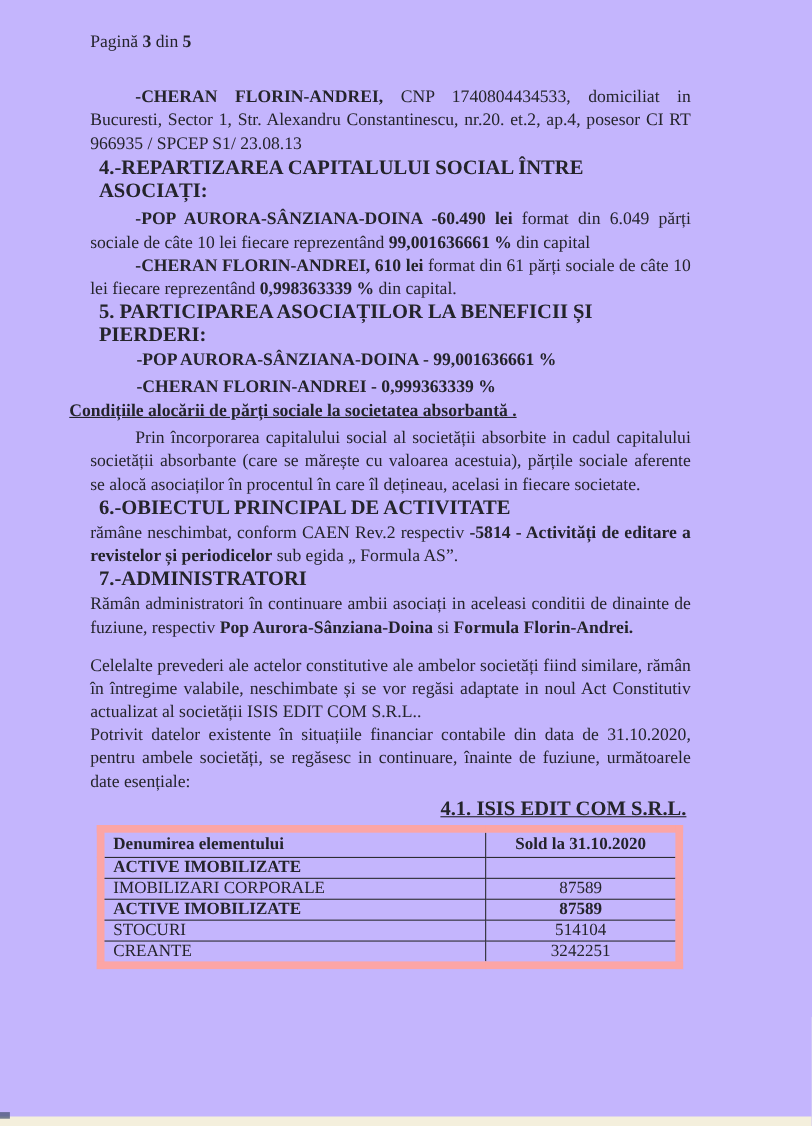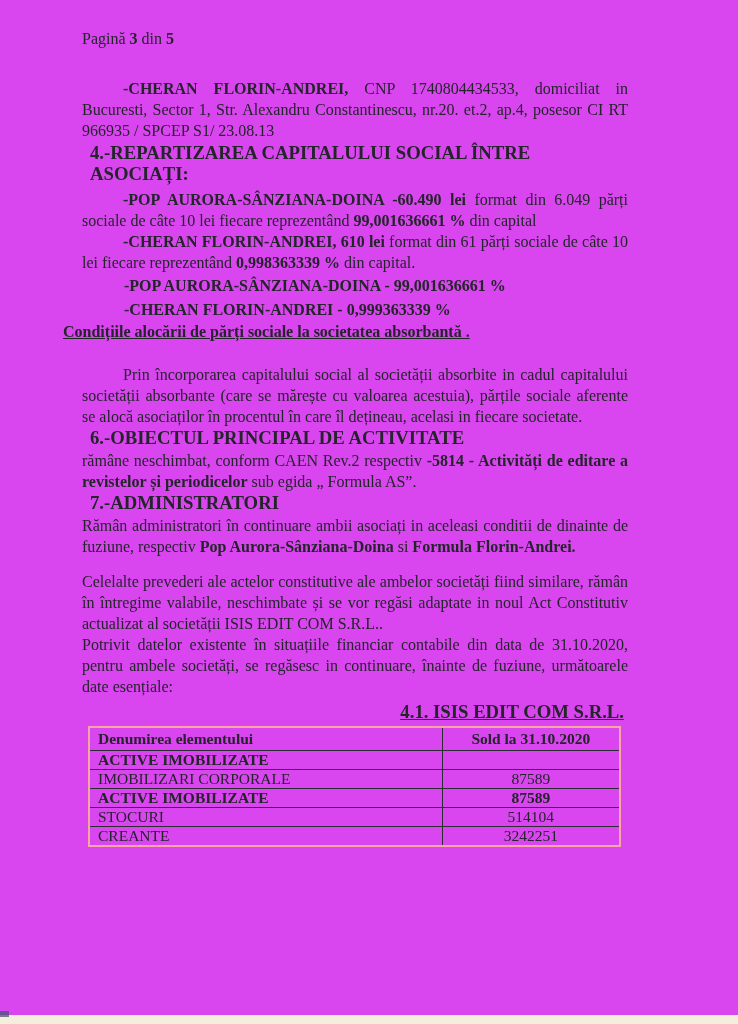--- a/index.html
+++ b/index.html
@@ -1,20 +1,20 @@
 <!DOCTYPE html>
 <html><head>
 <meta charset="utf-8">
 <style>
   html,body { margin:0; padding:0; background:#e8e8e8; }
   .page {
     position:relative;
     width:738px; height:1024px;
     margin:0 auto;
-    background:#d946ef;
+    background:#c4b5fd;
     font-family:"Liberation Serif","DejaVu Serif",serif;
     color:#24242b;
     font-size:16px;
     line-height:21px;
     overflow:hidden;
   }
   .content { padding:28px 110px 0 82px; }
 
   .page-number { margin:0; }
   .page-number b { font-weight:bold; }
@@ -34,21 +34,21 @@
 
   .share-item { margin:2px 0 0 42px; font-weight:bold; text-align:left; }
   .share-item2 { margin-top:3px; }
 
   .cond-heading {
     margin:1px 0 0 -19px;
     font-weight:bold;
     text-decoration:underline;
     text-align:left;
   }
-  .cond-par { margin-top:22px; }
+  .cond-par { margin-top:4px; }
 
   .act-par { margin-top:2px; }
   .adm-par { margin-top:2px; }
   .other-par { margin-top:14px; }
 
   .iv-heading {
     margin-top:14px;
     font-weight:bold;
     max-width:540px;
     text-align:left;
@@ -70,21 +70,21 @@
     border-collapse:collapse;
     width:533px;
     font-size:15.5px;
     line-height:18px;
   }
   table.fin th, table.fin td {
     border:1px solid #2c2c32;
     padding:0 8px;
     vertical-align:middle;
   }
-  table.fin { border:2px solid #fca5a5; }
+  table.fin { border:7px solid #fca5a5; }
   table.fin th { border-bottom:1.5px solid #2c2c32; padding:2px 8px; }
   th.col-label { text-align:left; font-weight:bold; width:66.5%; }
   th.col-value { text-align:center; font-weight:bold; }
   td.cell-label { text-align:left; }
   td.cell-value { text-align:center; }
   tr.bold-row td { font-weight:bold; }
 
   .bottom-strip {
     position:absolute; left:0; right:0; bottom:0;
     height:9px; background:#f4efdc;
@@ -104,20 +104,21 @@
     <div class="page-number"><span>Pagină</span> <b>3</b> <span>din</span> <b>5</b></div>
 
     <p class="mt-intro indent"><b>-CHERAN FLORIN-ANDREI,</b><span> CNP 1740804434533, domiciliat in Bucuresti, Sector 1, Str. Alexandru Constantinescu, nr.20. et.2, ap.4, posesor CI RT 966935 / SPCEP S1/ 23.08.13</span></p>
 
     <h3 class="sect-heading h4">4.-REPARTIZAREA CAPITALULUI SOCIAL ÎNTRE ASOCIAȚI:</h3>
 
     <p class="cap-par indent"><b>-POP AURORA-SÂNZIANA-DOINA -60.490 lei</b><span> format din 6.049 părți sociale de câte 10 lei fiecare reprezentând </span><b>99,001636661 %</b><span> din capital</span></p>
 
     <p class="cap-par2 indent"><b>-CHERAN FLORIN-ANDREI, 610 lei</b><span> format din 61 părți sociale de câte 10 lei fiecare reprezentând </span><b>0,998363339 %</b><span> din capital.</span></p>
 
+    <h3 class="sect-heading h5">5. PARTICIPAREA ASOCIAȚILOR LA BENEFICII ȘI PIERDERI:</h3>
 
     <p class="share-item">-POP AURORA-SÂNZIANA-DOINA - 99,001636661 %</p>
     <p class="share-item share-item2">-CHERAN FLORIN-ANDREI - 0,999363339 %</p>
 
     <p class="cond-heading">Condițiile alocării de părți sociale la societatea absorbantă .</p>
 
     <p class="cond-par indent">Prin încorporarea capitalului social al societății absorbite in cadul capitalului societății absorbante (care se mărește cu valoarea acestuia), părțile sociale aferente se alocă asociaților în procentul în care îl dețineau, acelasi in fiecare societate.</p>
 
     <h3 class="sect-heading h6">6.-OBIECTUL PRINCIPAL DE ACTIVITATE</h3>
 

